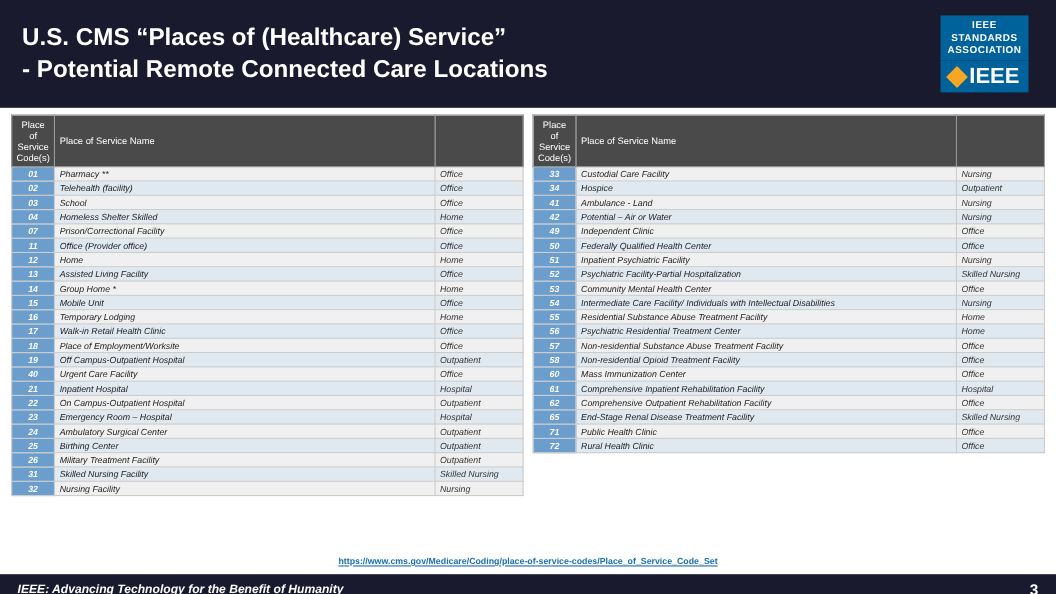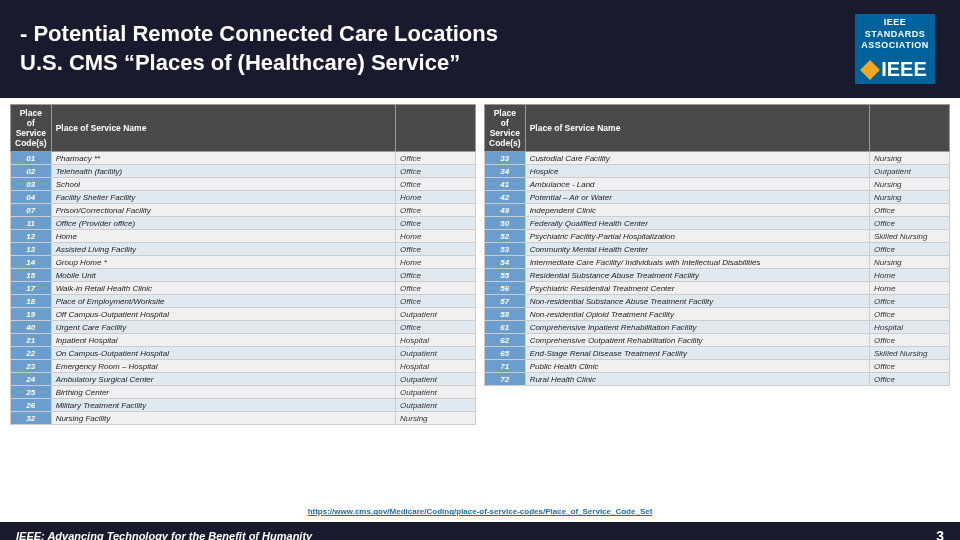--- a/index.html
+++ b/index.html
@@ -78,21 +78,21 @@
       border-collapse: collapse;
       font-size: 9px;
     }
     thead tr {
       background: #4a4a4a;
       color: #fff;
     }
     thead th {
       padding: 3px 4px;
       text-align: left;
-      font-weight: bold;
+      font-weight: normal;
       font-size: 8.5px;
       border: 1px solid #999;
     }
     .th-code {
       width: 36px;
       text-align: center;
     }
     .th-type {
       width: 80px;
     }
@@ -150,22 +150,22 @@
       color: #fff;
       font-size: 14px;
       font-weight: bold;
     }
   </style>
 </head>
 <body>
 
 <div class="header">
   <div class="header-title">
+    <div>U.S. CMS “Places of (Healthcare) Service”</div>
     <div>- Potential Remote Connected Care Locations</div>
-    <div>U.S. CMS “Places of (Healthcare) Service”</div>
   </div>
   <div class="ieee-logo">
     <div class="ieee-logo-top" style="white-space:pre-line;">IEEE
 STANDARDS
 ASSOCIATION</div>
     <div class="ieee-logo-bottom">
       <span class="ieee-diamond"></span>
       <span>IEEE</span>
     </div>
   </div>
@@ -193,21 +193,21 @@
       <td>Telehealth (facility)</td>
       <td class="td-type">Office</td>
     </tr>
           <tr>
       <td class="td-code">03</td>
       <td>School</td>
       <td class="td-type">Office</td>
     </tr>
           <tr>
       <td class="td-code">04</td>
-      <td>Facility Shelter Facility</td>
+      <td>Homeless Shelter Skilled</td>
       <td class="td-type">Home</td>
     </tr>
           <tr>
       <td class="td-code">07</td>
       <td>Prison/Correctional Facility</td>
       <td class="td-type">Office</td>
     </tr>
           <tr>
       <td class="td-code">11</td>
       <td>Office (Provider office)</td>
@@ -225,20 +225,25 @@
     </tr>
           <tr>
       <td class="td-code">14</td>
       <td>Group Home *</td>
       <td class="td-type">Home</td>
     </tr>
           <tr>
       <td class="td-code">15</td>
       <td>Mobile Unit</td>
       <td class="td-type">Office</td>
+    </tr>
+          <tr>
+      <td class="td-code">16</td>
+      <td>Temporary Lodging</td>
+      <td class="td-type">Home</td>
     </tr>
           <tr>
       <td class="td-code">17</td>
       <td>Walk-in Retail Health Clinic</td>
       <td class="td-type">Office</td>
     </tr>
           <tr>
       <td class="td-code">18</td>
       <td>Place of Employment/Worksite</td>
       <td class="td-type">Office</td>
@@ -275,20 +280,25 @@
     </tr>
           <tr>
       <td class="td-code">25</td>
       <td>Birthing Center</td>
       <td class="td-type">Outpatient</td>
     </tr>
           <tr>
       <td class="td-code">26</td>
       <td>Military Treatment Facility</td>
       <td class="td-type">Outpatient</td>
+    </tr>
+          <tr>
+      <td class="td-code">31</td>
+      <td>Skilled Nursing Facility</td>
+      <td class="td-type">Skilled Nursing</td>
     </tr>
           <tr>
       <td class="td-code">32</td>
       <td>Nursing Facility</td>
       <td class="td-type">Nursing</td>
     </tr>
         </tbody>
     </table>
   </div>
 
@@ -326,20 +336,25 @@
       <td class="td-code">49</td>
       <td>Independent Clinic</td>
       <td class="td-type">Office</td>
     </tr>
           <tr>
       <td class="td-code">50</td>
       <td>Federally Qualified Health Center</td>
       <td class="td-type">Office</td>
     </tr>
           <tr>
+      <td class="td-code">51</td>
+      <td>Inpatient Psychiatric Facility</td>
+      <td class="td-type">Nursing</td>
+    </tr>
+          <tr>
       <td class="td-code">52</td>
       <td>Psychiatric Facility-Partial Hospitalization</td>
       <td class="td-type">Skilled Nursing</td>
     </tr>
           <tr>
       <td class="td-code">53</td>
       <td>Community Mental Health Center</td>
       <td class="td-type">Office</td>
     </tr>
           <tr>
@@ -358,20 +373,25 @@
       <td class="td-type">Home</td>
     </tr>
           <tr>
       <td class="td-code">57</td>
       <td>Non-residential Substance Abuse Treatment Facility</td>
       <td class="td-type">Office</td>
     </tr>
           <tr>
       <td class="td-code">58</td>
       <td>Non-residential Opioid Treatment Facility</td>
+      <td class="td-type">Office</td>
+    </tr>
+          <tr>
+      <td class="td-code">60</td>
+      <td>Mass Immunization Center</td>
       <td class="td-type">Office</td>
     </tr>
           <tr>
       <td class="td-code">61</td>
       <td>Comprehensive Inpatient Rehabilitation Facility</td>
       <td class="td-type">Hospital</td>
     </tr>
           <tr>
       <td class="td-code">62</td>
       <td>Comprehensive Outpatient Rehabilitation Facility</td>

